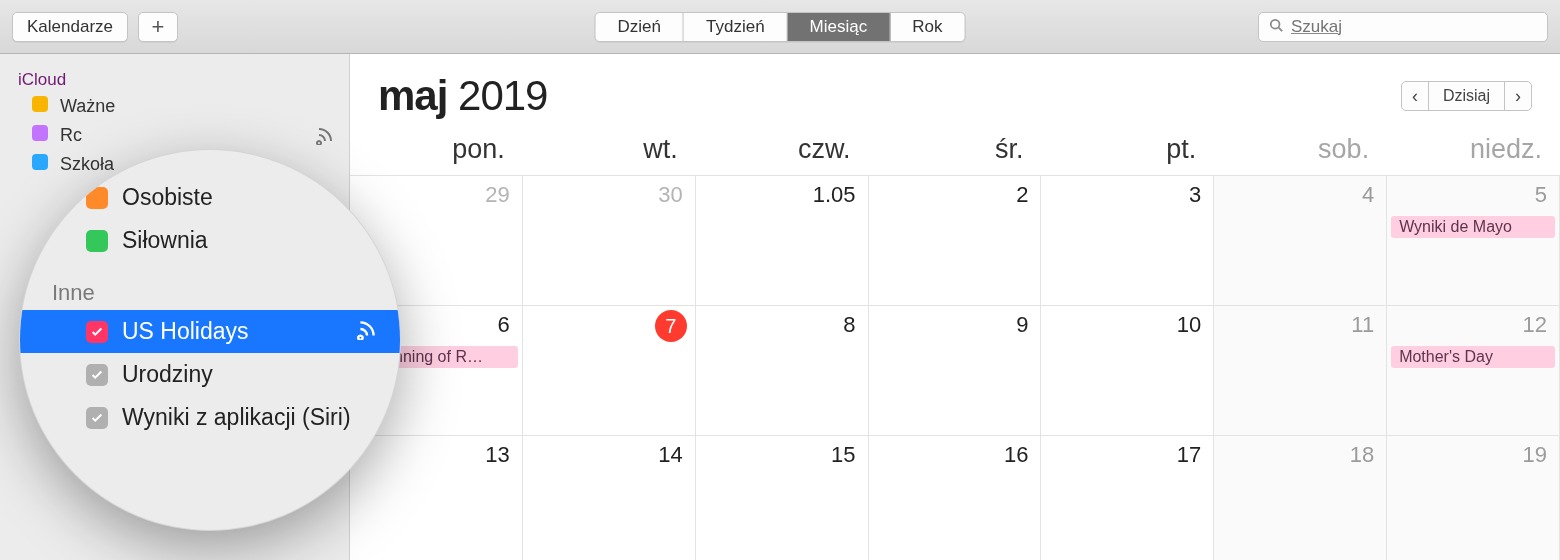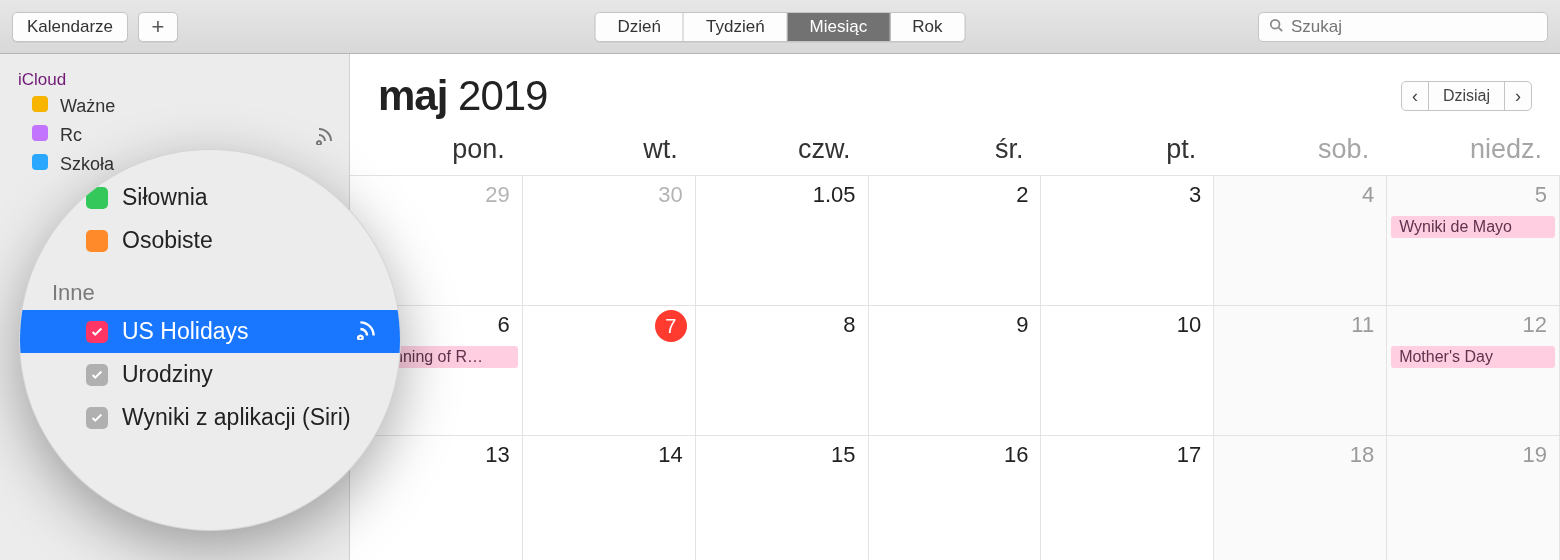--- a/index.html
+++ b/index.html
@@ -65,20 +65,21 @@
     width: 290px;
     height: 30px;
     background: #fdfdfd;
     border: 1px solid #c5c4c5;
     border-radius: 5px;
     display: flex;
     align-items: center;
     padding: 0 10px;
     gap: 8px;
     color: #888;
+    text-decoration: underline;
   }
   .search input {
     border: none;
     outline: none;
     font-size: 17px;
     width: 100%;
     background: transparent;
     color: #333;
   }
   .mag-icon { width: 14px; height: 14px; }
@@ -402,26 +403,26 @@
         <div class="cell wknd">
           <div class="daynum wknd">19</div>
         </div>
       </div>
   </div>
 </div>
 
 <div class="magnifier">
   <div class="mag-inner">
     <div class="mag-item">
+      <span class="mag-color" style="background:#ff8a2a"></span>
+      <span>Osobiste</span>
+    </div>
+    <div class="mag-item">
       <span class="mag-color" style="background:#34c759"></span>
       <span>Siłownia</span>
-    </div>
-    <div class="mag-item">
-      <span class="mag-color" style="background:#ff8a2a"></span>
-      <span>Osobiste</span>
     </div>
 
     <div class="mag-section">Inne</div>
 
     <div class="mag-item mag-sel">
       <span class="chk">
         <svg viewBox="0 0 16 16">
             <path d="M3 8 l3 3 l7 -7" fill="none" stroke="#fff" stroke-width="2.4"></path>
           </svg>
       </span>

